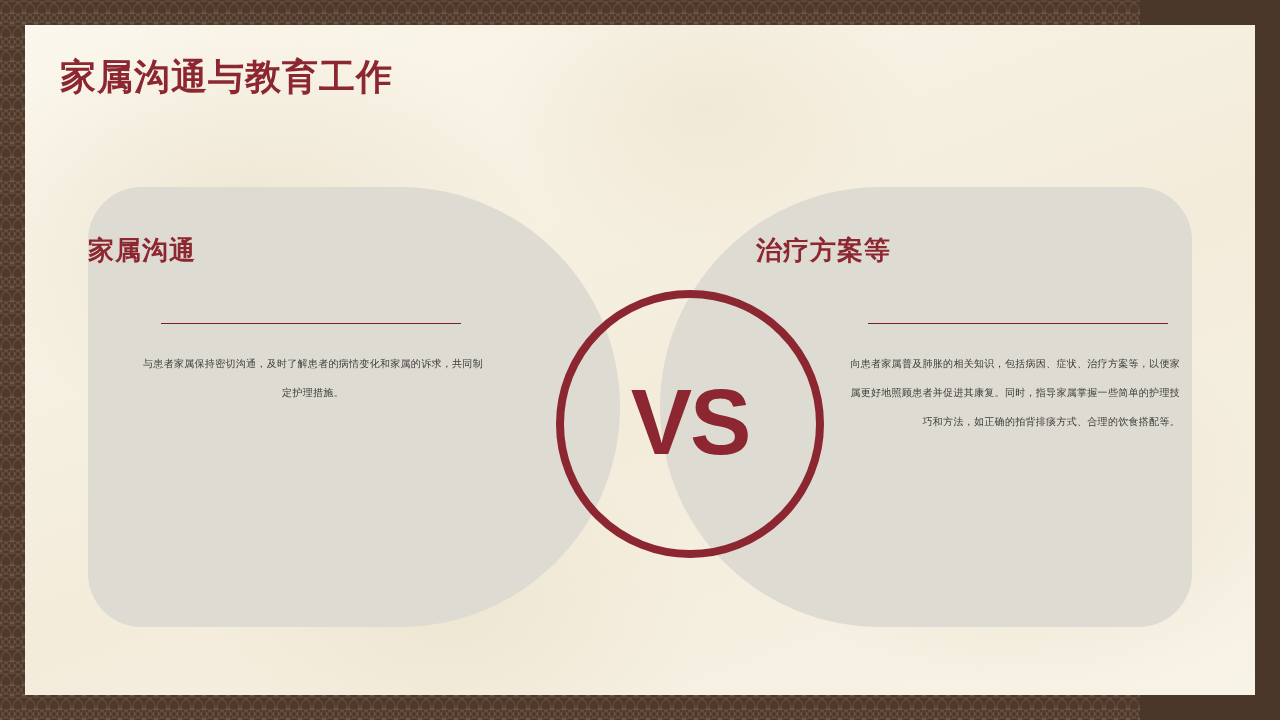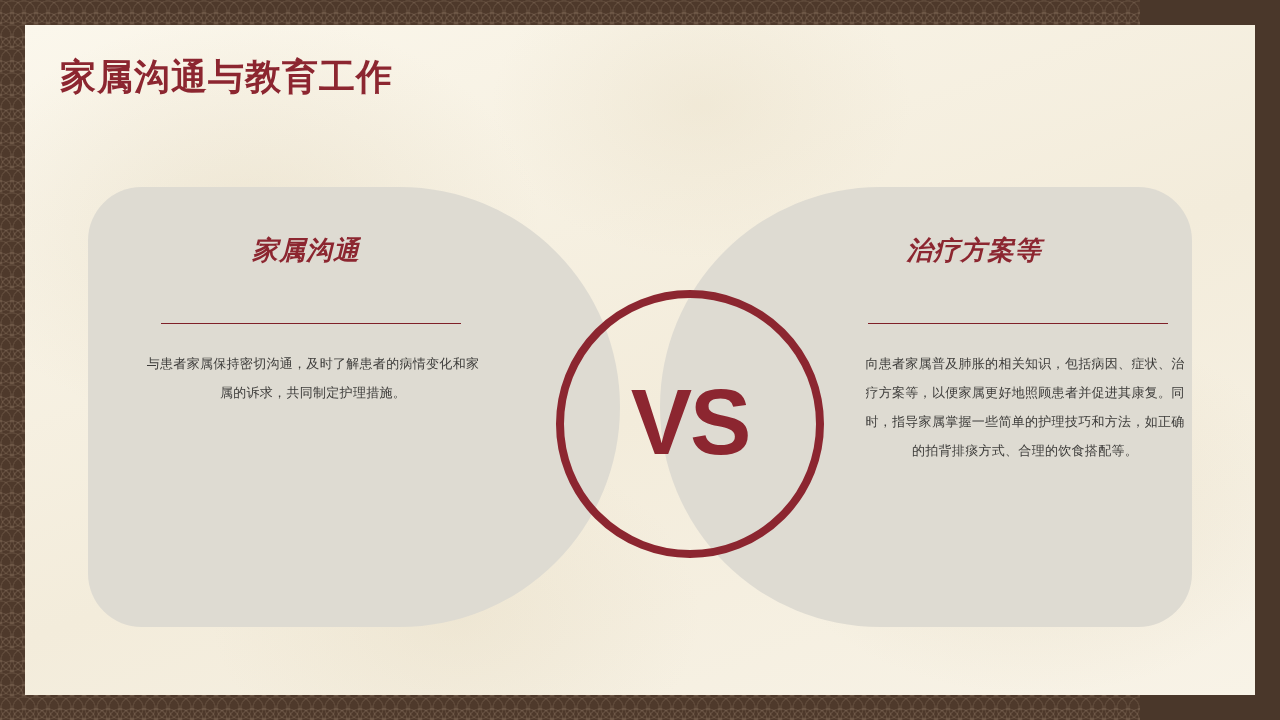--- a/index.html
+++ b/index.html
@@ -77,51 +77,49 @@
   .card-right {
     left: 635px;
     width: 532px;
     border-radius: 230px 56px 56px 230px;
   }
 
   .card-head {
     position: absolute;
     top: 46px;
     width: 100%;
-    text-align: center;
     font-size: 26px;
     font-weight: bold;
     color: #8c2630;
     letter-spacing: 1px;
-    font-style: italic;
   }
   .card-left .card-head  { padding-right: 96px; box-sizing: border-box; }
   .card-right .card-head { padding-left: 96px;  box-sizing: border-box; }
 
   .card-rule {
     position: absolute;
     top: 136px;
     height: 0;
     border-top: 1.6px solid #7f2028;
     width: 300px;
   }
   .card-left .card-rule  { left: 73px; }
   .card-right .card-rule { left: 208px; }
 
   .card-body {
     position: absolute;
     top: 162px;
-    font-size: 13px;
+    font-size: 10px;
     line-height: 29px;
     color: #3d3c3a;
     text-align: center;
     letter-spacing: 0.3px;
   }
   .card-left .card-body  { left: 55px;  width: 340px; }
-  .card-right .card-body { left: 200px; width: 330px; }
+  .card-right .card-body { left: 190px; width: 330px; text-align: right; }
 
   
   .vs-circle {
     position: absolute;
     left: 531px;
     top: 265px;
     width: 268px;
     height: 268px;
     border: 8px solid #8c2630;
     border-radius: 50%;

